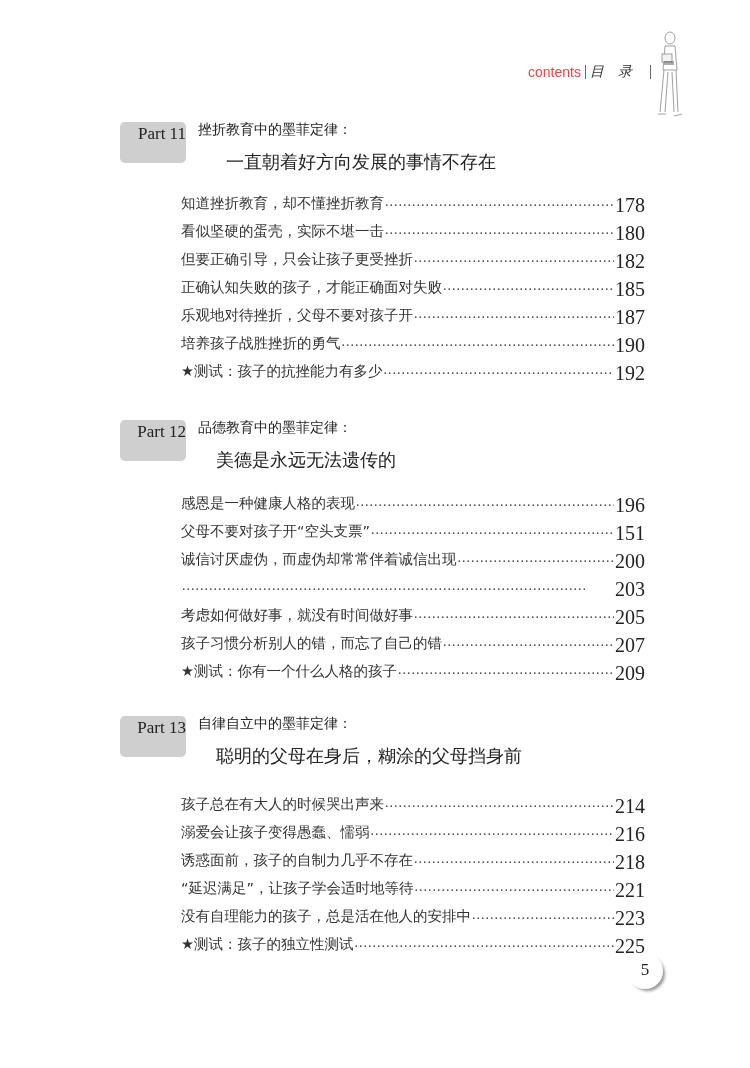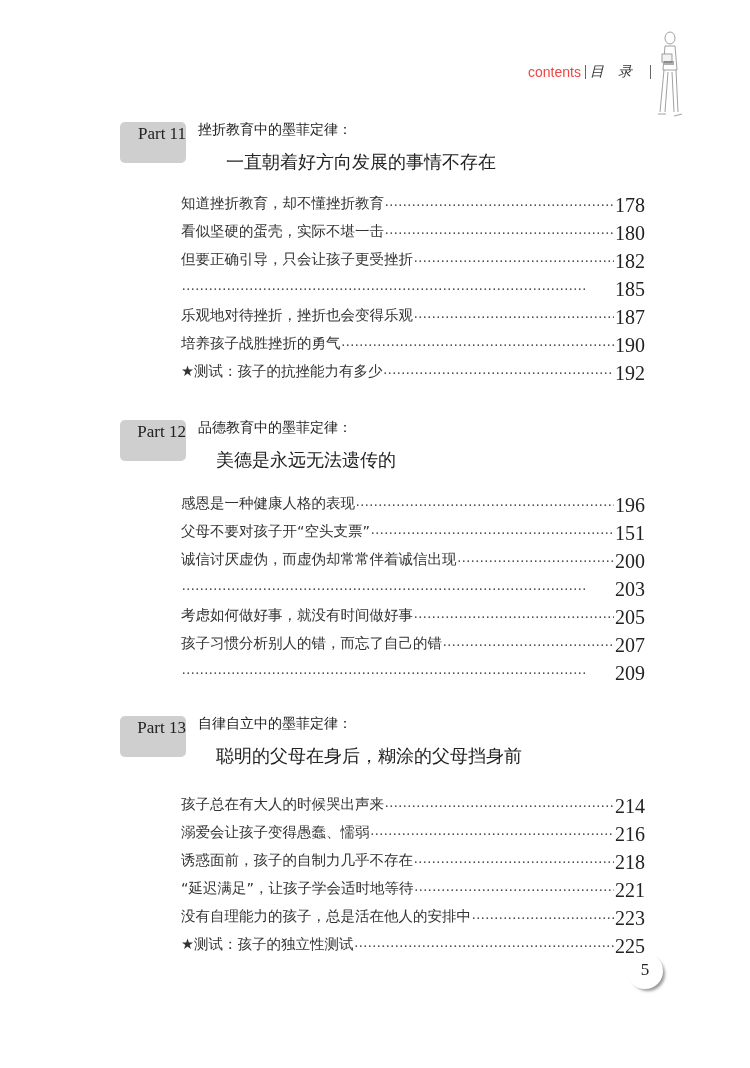--- a/index.html
+++ b/index.html
@@ -60,25 +60,26 @@
       <span class="t">看似坚硬的蛋壳，实际不堪一击</span>
       <span class="dots">..........................................................................................</span>
       <span class="pg">180</span>
     </div>
   <div class="entry">
       <span class="t">但要正确引导，只会让孩子更受挫折</span>
       <span class="dots">..........................................................................................</span>
       <span class="pg">182</span>
     </div>
   <div class="entry">
+      <span class="t">正确认知失败的孩子，才能正确面对失败</span>
       <span class="dots">..........................................................................................</span>
       <span class="pg">185</span>
     </div>
   <div class="entry">
-      <span class="t">乐观地对待挫折，挫折也会变得乐观</span>
+      <span class="t">乐观地对待挫折，父母不要对孩子开</span>
       <span class="dots">..........................................................................................</span>
       <span class="pg">187</span>
     </div>
   <div class="entry">
       <span class="t">培养孩子战胜挫折的勇气</span>
       <span class="dots">..........................................................................................</span>
       <span class="pg">190</span>
     </div>
   <div class="entry">
       <span class="t">★测试：孩子的抗挫能力有多少</span>
@@ -116,20 +117,21 @@
       <span class="t">考虑如何做好事，就没有时间做好事</span>
       <span class="dots">..........................................................................................</span>
       <span class="pg">205</span>
     </div>
   <div class="entry">
       <span class="t">孩子习惯分析别人的错，而忘了自己的错</span>
       <span class="dots">..........................................................................................</span>
       <span class="pg">207</span>
     </div>
   <div class="entry">
+      <span class="t">★测试：你有一个什么人格的孩子</span>
       <span class="dots">..........................................................................................</span>
       <span class="pg">209</span>
     </div>
 </div>
 
 <div class="part" style="top:716px;">
   <div class="badge">Part 13</div>
   <div class="title1">自律自立中的墨菲定律：</div>
   <div class="title2" style="left:96px;">聪明的父母在身后，糊涂的父母挡身前</div>
 </div>

